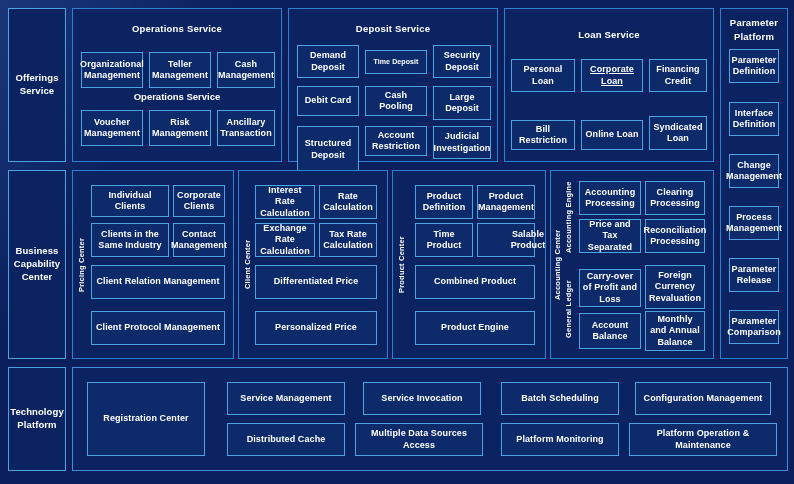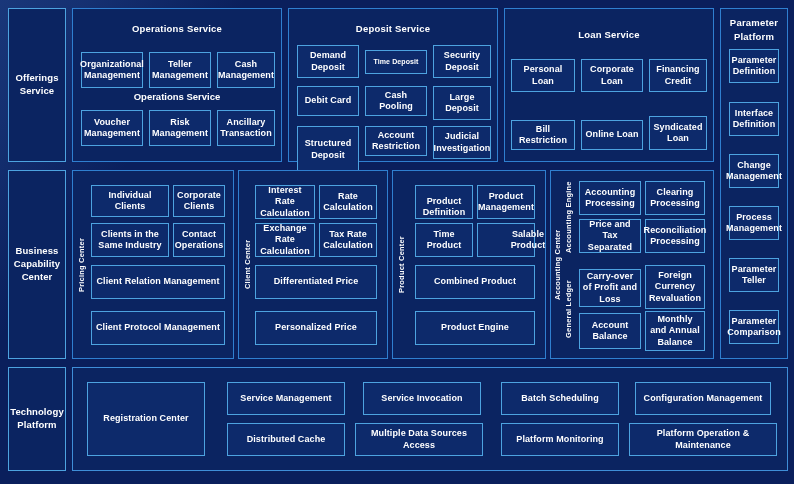--- a/index.html
+++ b/index.html
@@ -138,21 +138,21 @@
       <span>Judicial Investigation</span>
       </div>
   </div>
 
   <div class="panel" style="left:504px;top:8px;width:208px;height:152px;">
     <div class="panel-title" style="top:20px;">Loan Service</div>
 
     <div class="tile" style="left:6px;top:50px;width:64px;height:33px;">
       <span>Personal Loan</span>
       </div>
-    <div class="tile" style="left:76px;top:50px;width:62px;height:33px;">
+    <div class="tile" style="left:76px;top:50px;width:62px;height:33px;text-decoration:underline;">
       <span>Corporate Loan</span>
       </div>
     <div class="tile" style="left:144px;top:50px;width:58px;height:33px;">
       <span>Financing Credit</span>
       </div>
 
     <div class="tile" style="left:6px;top:111px;width:64px;height:30px;">
       <span>Bill Restriction</span>
       </div>
     <div class="tile" style="left:76px;top:111px;width:62px;height:30px;">
@@ -173,21 +173,21 @@
     <div class="tile" style="left:8px;top:93px;width:50px;height:34px;">
       <span>Interface Definition</span>
       </div>
     <div class="tile" style="left:8px;top:145px;width:50px;height:34px;">
       <span>Change Management</span>
       </div>
     <div class="tile" style="left:8px;top:197px;width:50px;height:34px;">
       <span>Process Management</span>
       </div>
     <div class="tile" style="left:8px;top:249px;width:50px;height:34px;">
-      <span>Parameter Teller</span>
+      <span>Parameter Release</span>
       </div>
     <div class="tile" style="left:8px;top:301px;width:50px;height:34px;">
       <span>Parameter Comparison</span>
       </div>
   </div>
 
   <div class="sidelabel" style="left:8px;top:170px;width:56px;height:187px;">
     <span>Business Capability Center</span>
   </div>
 
@@ -198,21 +198,21 @@
     <div class="tile" style="left:18px;top:14px;width:78px;height:32px;">
       <span>Individual Clients</span>
       </div>
     <div class="tile" style="left:100px;top:14px;width:52px;height:32px;">
       <span>Corporate Clients</span>
       </div>
     <div class="tile" style="left:18px;top:52px;width:78px;height:34px;">
       <span>Clients in the Same Industry</span>
       </div>
     <div class="tile" style="left:100px;top:52px;width:52px;height:34px;">
-      <span>Contact Operations</span>
+      <span>Contact Management</span>
       </div>
     <div class="tile" style="left:18px;top:94px;width:134px;height:34px;">
       <span>Client Relation Management</span>
       </div>
     <div class="tile" style="left:18px;top:140px;width:134px;height:34px;">
       <span>Client Protocol Management</span>
       </div>
   </div>
 
   <div class="panel" style="left:238px;top:170px;width:148px;height:187px;">
@@ -236,21 +236,21 @@
       </div>
     <div class="tile" style="left:16px;top:140px;width:122px;height:34px;">
       <span>Personalized Price</span>
       </div>
   </div>
 
   <div class="panel" style="left:392px;top:170px;width:152px;height:187px;">
     <div class="vlabel" style="left:2px;top:0;bottom:0;width:12px;">
       <span>Product Center</span>
     </div>
-    <div class="tile" style="left:22px;top:14px;width:58px;height:34px;align-items:flex-end;">
+    <div class="tile" style="left:22px;top:14px;width:58px;height:34px;">
       <span>Product Definition</span>
       </div>
     <div class="tile" style="left:84px;top:14px;width:58px;height:34px;">
       <span>Product Management</span>
       </div>
     <div class="tile" style="left:22px;top:52px;width:58px;height:34px;">
       <span>Time Product</span>
       </div>
     <div class="tile" style="left:84px;top:52px;width:58px;height:34px;padding-left:46px;">
       <span>Salable Product</span>

